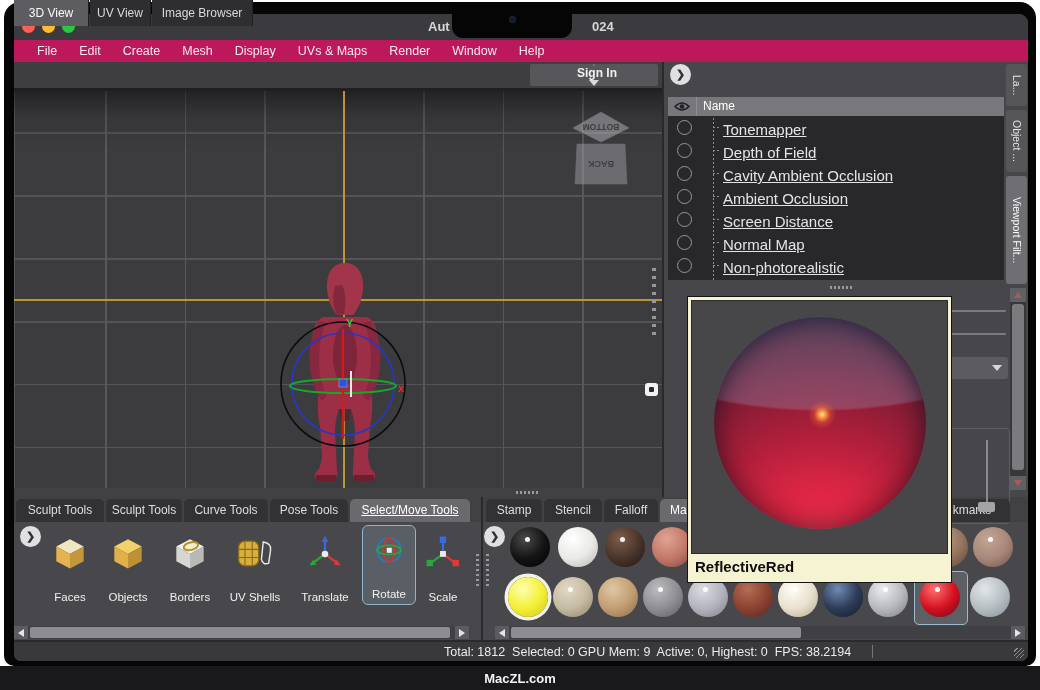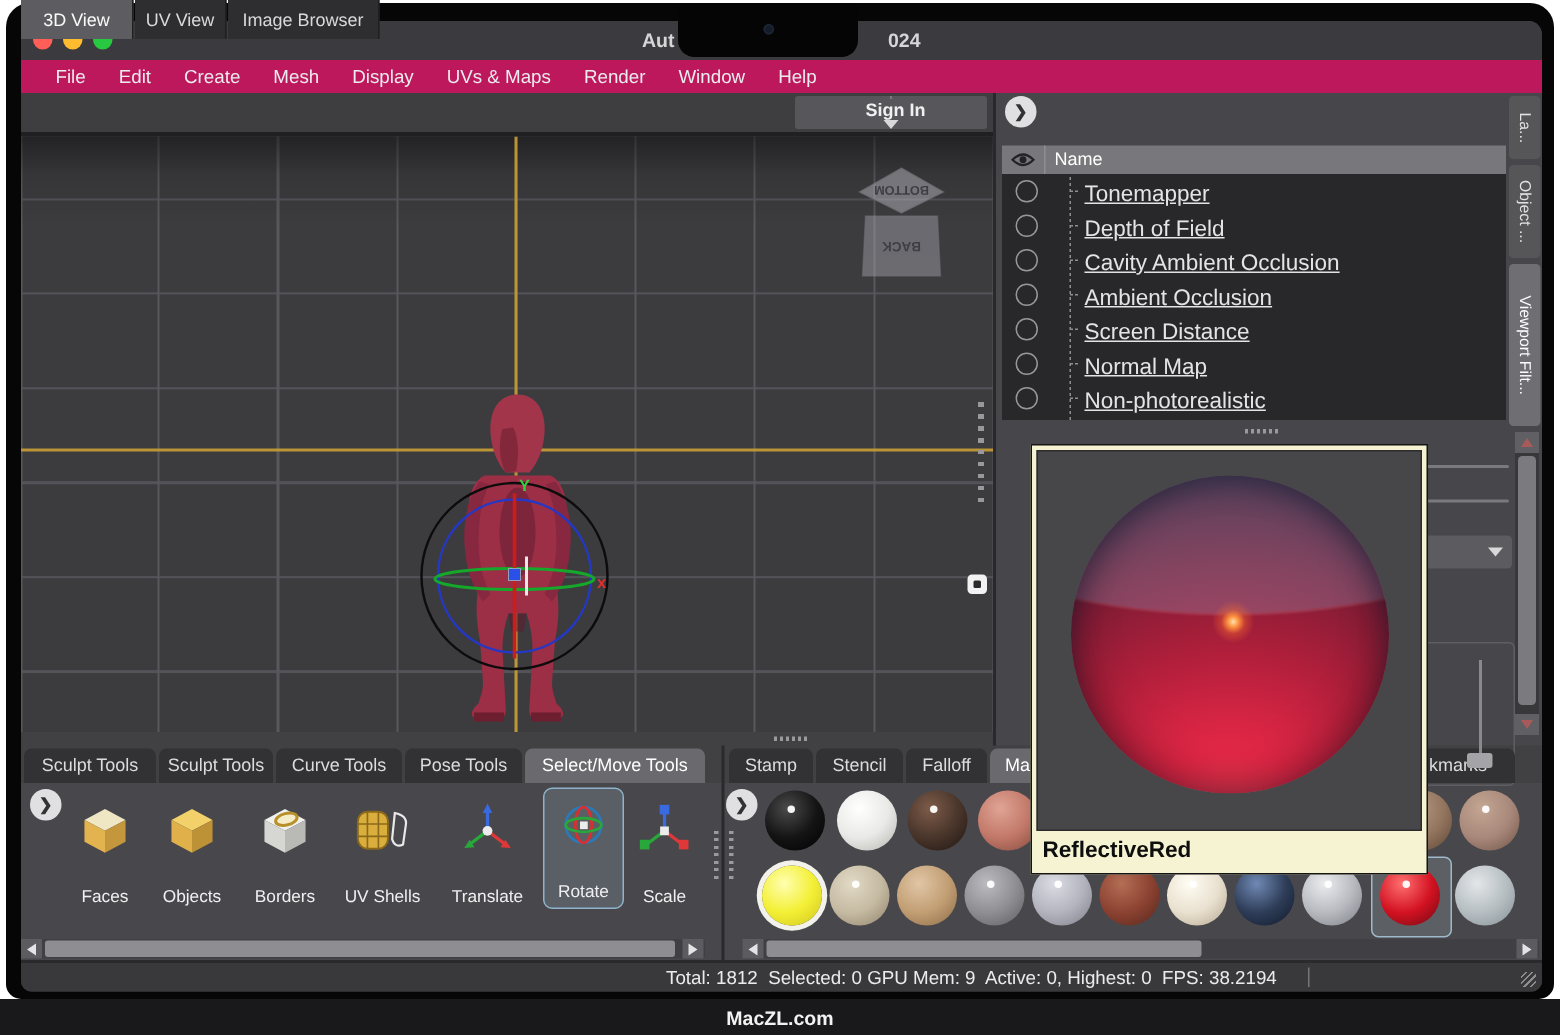--- a/index.html
+++ b/index.html
@@ -298,21 +298,21 @@
   </div>
 
   <div class="tray-bg"></div>
   <div class="tray-divider"></div>
   <div class="dots-h" style="left:516px;top:491px;"></div>
 
   <div class="tray-tab" style="left:16px;width:88px;">Sculpt Tools</div>
   <div class="tray-tab" style="left:106px;width:76px;">Sculpt Tools</div>
   <div class="tray-tab" style="left:184px;width:84px;">Curve Tools</div>
   <div class="tray-tab" style="left:270px;width:78px;">Pose Tools</div>
-  <div class="tray-tab active" style="left:350px;width:120px;">Select/Move Tools</div>
+  <div class="tray-tab active" style="left:350px;width:120px;text-decoration:underline;">Select/Move Tools</div>
   <div class="tray-tab" style="left:486px;width:56px;">Stamp</div>
   <div class="tray-tab" style="left:544px;width:58px;">Stencil</div>
   <div class="tray-tab" style="left:604px;width:54px;">Falloff</div>
   <div class="tray-tab active" style="left:660px;width:46px;text-align:left;padding-left:10px;box-sizing:border-box;">Ma</div>
   <div class="tray-tab" style="left:934px;width:76px;">kmarks</div>
 
   <div class="circle-btn" style="left:20px;top:526px;"></div>
 
   <div class="tool" style="left:42px;">
     <svg width="42" height="42" viewBox="0 0 46 46">

